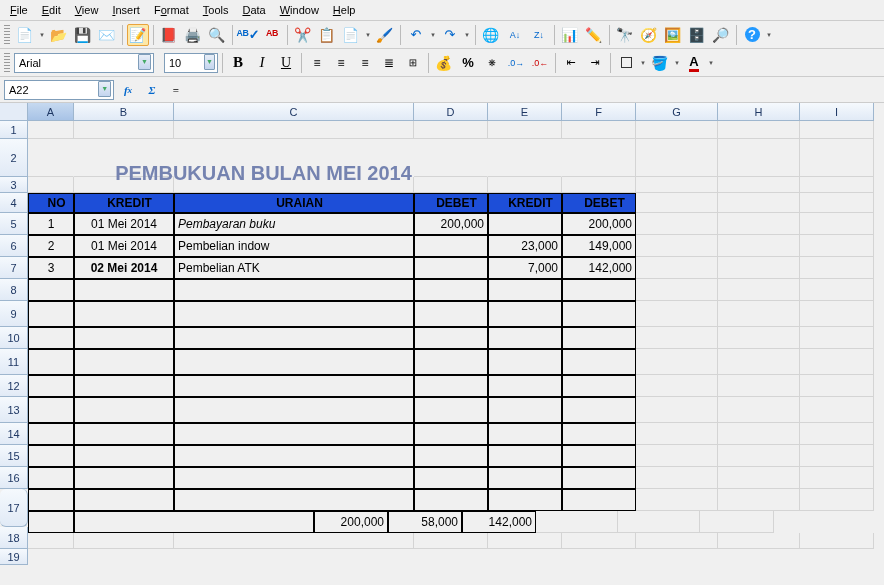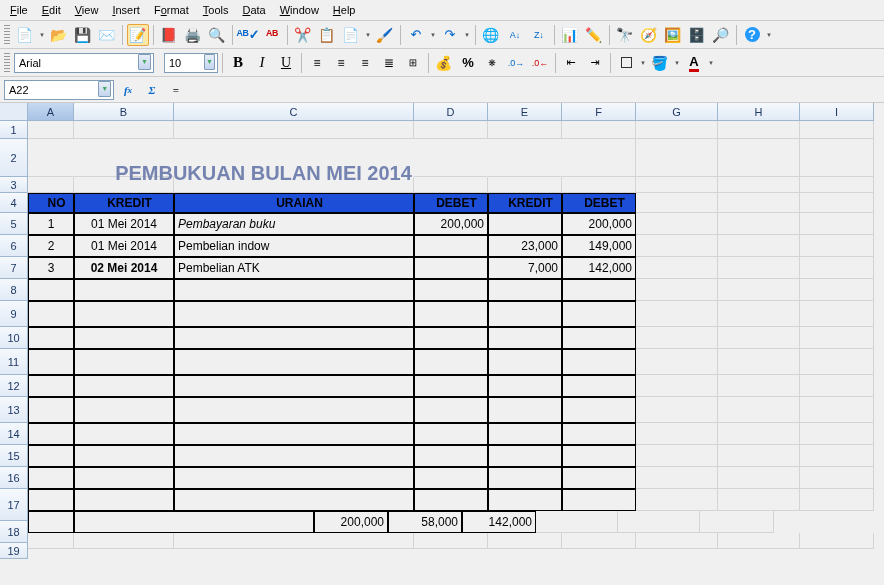--- a/index.html
+++ b/index.html
@@ -272,21 +272,21 @@
       <div class="rowhead" style="height: 22px;">7</div>
       <div class="rowhead" style="height: 22px;">8</div>
       <div class="rowhead" style="height: 26px;">9</div>
       <div class="rowhead" style="height: 22px;">10</div>
       <div class="rowhead" style="height: 26px;">11</div>
       <div class="rowhead" style="height: 22px;">12</div>
       <div class="rowhead" style="height: 26px;">13</div>
       <div class="rowhead" style="height: 22px;">14</div>
       <div class="rowhead" style="height: 22px;">15</div>
       <div class="rowhead" style="height: 22px;">16</div>
-      <div class="rowhead" style="height: 32px;">17</div>
+      <div class="rowhead" style="height: 38px; border-radius: 6px;">17</div>
       <div class="rowhead" style="height: 22px;">18</div>
       <div class="rowhead" style="height: 16px;">19</div>
     </div>
   <div class="cells" id="cells">
       <div class="row" style="height: 18px;">
         <div class="cell " style="width: 46px; height: 18px;"></div>
         <div class="cell " style="width: 100px; height: 18px;"></div>
         <div class="cell " style="width: 240px; height: 18px;"></div>
         <div class="cell " style="width: 74px; height: 18px;"></div>
         <div class="cell " style="width: 74px; height: 18px;"></div>

